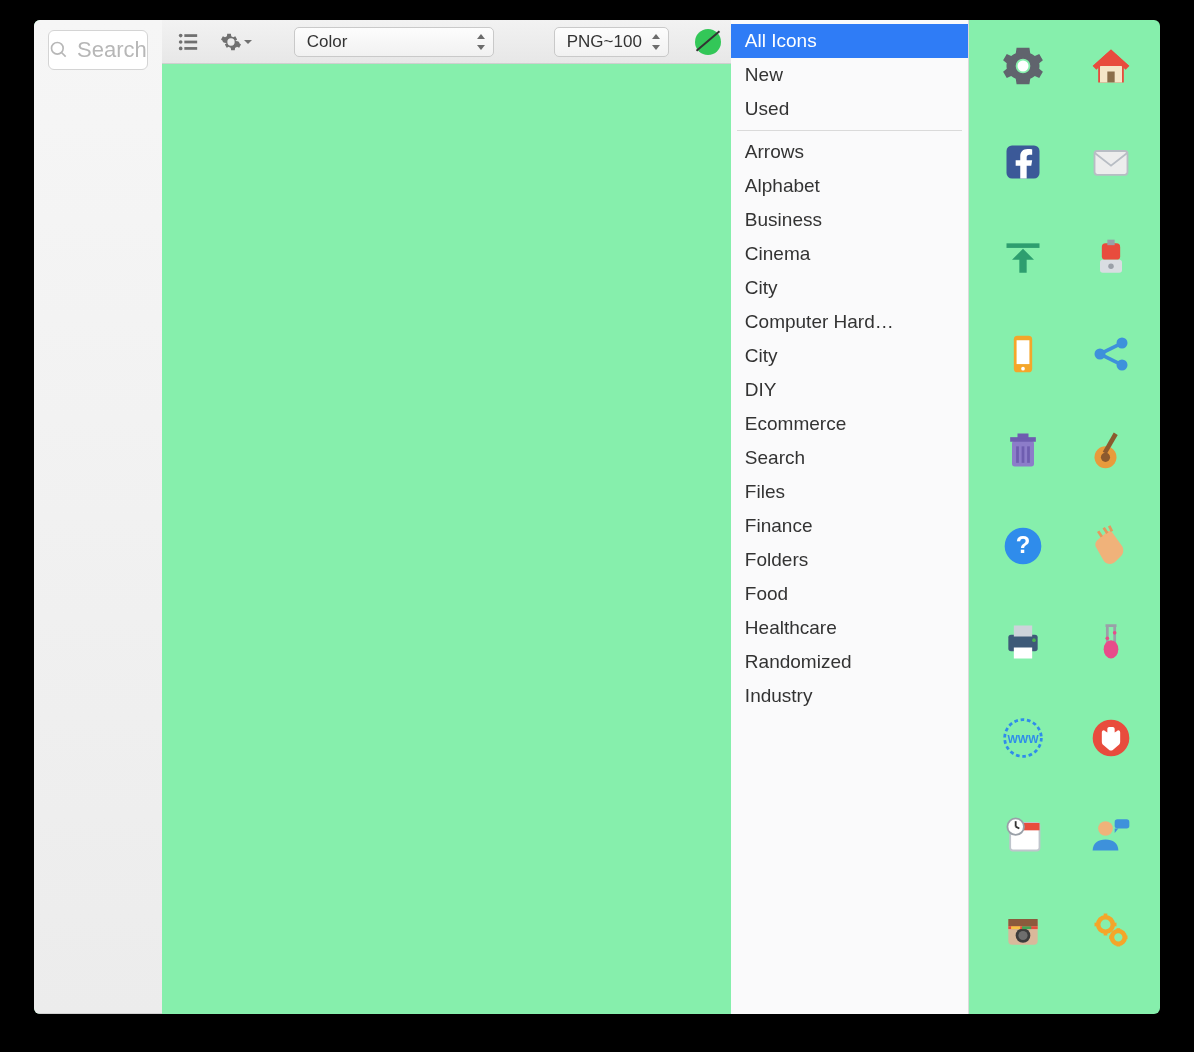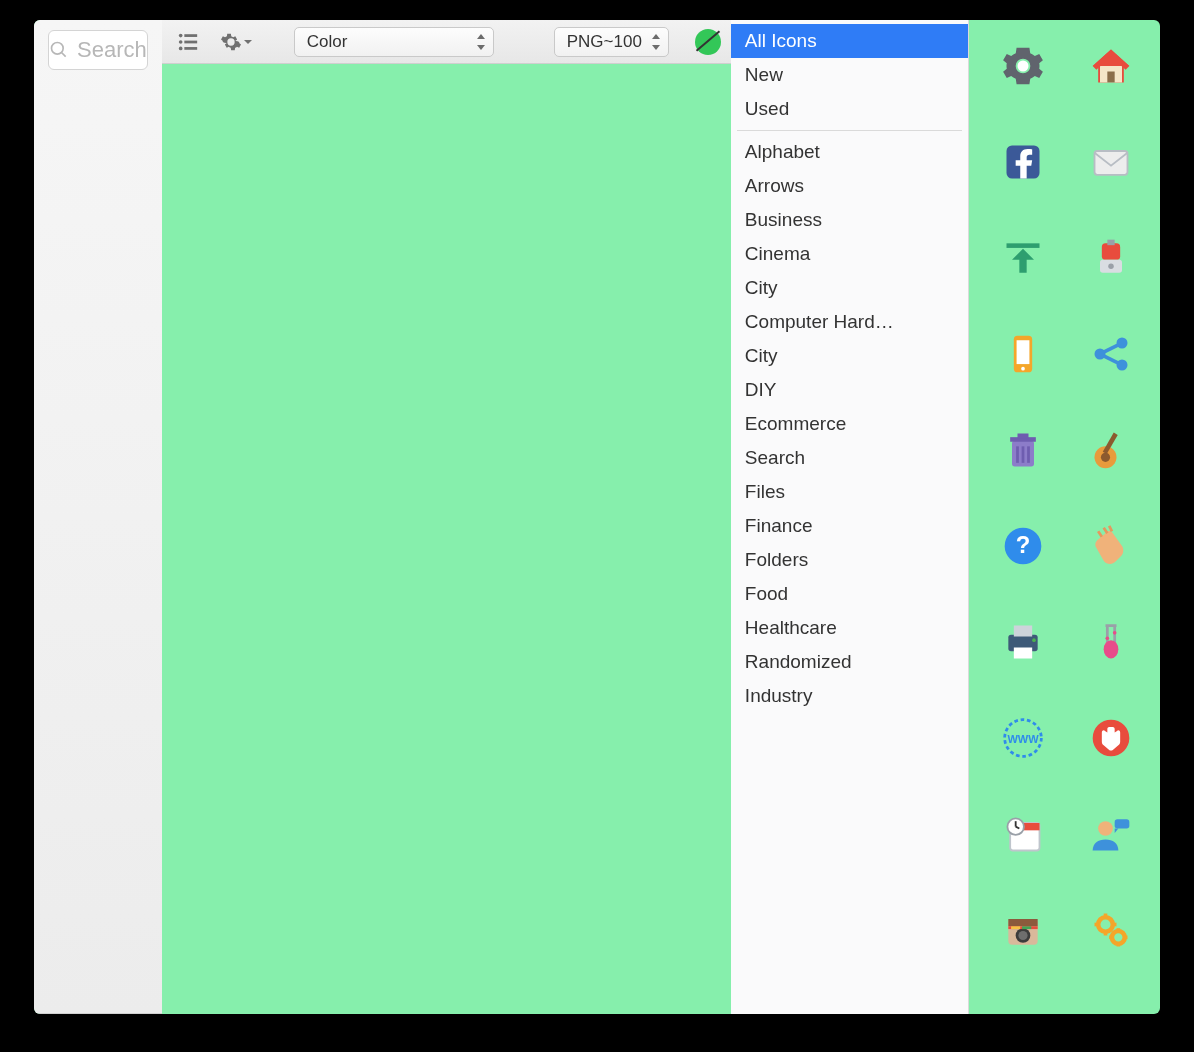--- a/index.html
+++ b/index.html
@@ -78,22 +78,22 @@
     </div>
     <div class="status-dot"></div>
   </div>
 
   <div class="body">
     <div class="sidebar" id="sidebar">
         <div class="sb-item selected">All Icons</div>
         <div class="sb-item">New</div>
         <div class="sb-item">Used</div>
         <div class="sb-divider"></div>
+        <div class="sb-item">Arrows</div>
         <div class="sb-item">Alphabet</div>
-        <div class="sb-item">Arrows</div>
         <div class="sb-item">Business</div>
         <div class="sb-item">Cinema</div>
         <div class="sb-item">City</div>
         <div class="sb-item">Computer Hard…</div>
         <div class="sb-item">City</div>
         <div class="sb-item">DIY</div>
         <div class="sb-item">Ecommerce</div>
         <div class="sb-item">Search</div>
         <div class="sb-item">Files</div>
         <div class="sb-item">Finance</div>

